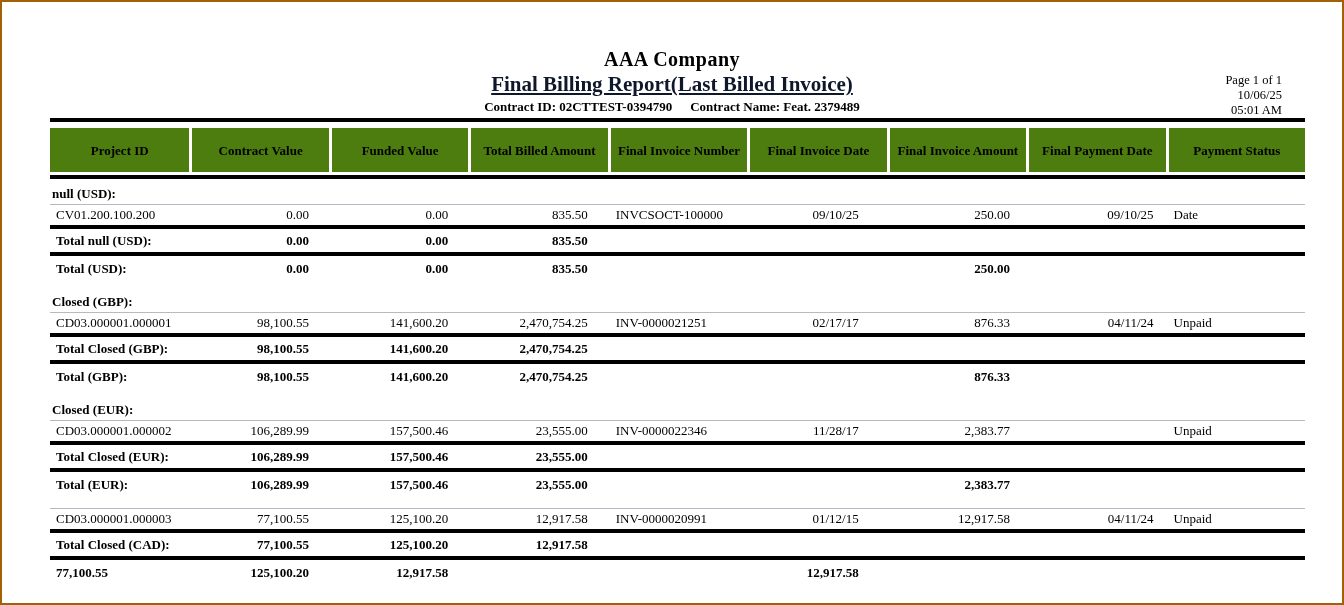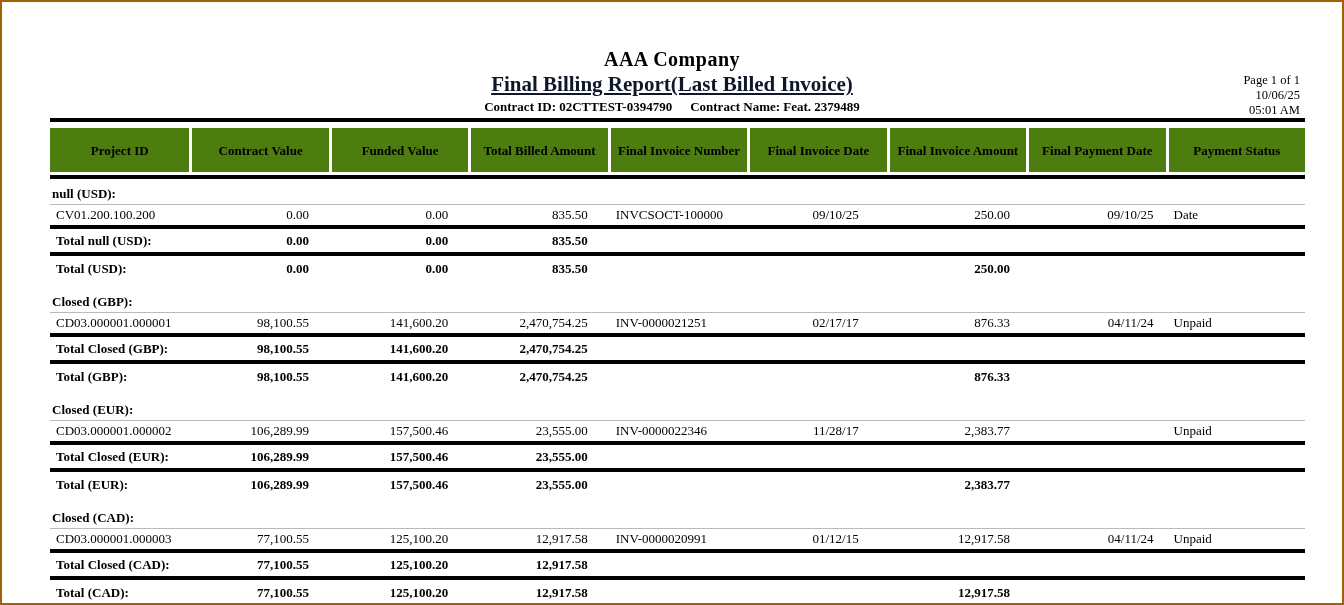--- a/index.html
+++ b/index.html
@@ -18,21 +18,21 @@
   .centerhead { text-align:center; padding-top:46px; }
   .company { font-size:20px; font-weight:bold; letter-spacing:.5px; }
   .report-title {
     font-size:21px; font-weight:bold;
     color:#0f172a; text-decoration:underline;
     margin-top:1px;
   }
   .contract-line { font-size:13px; font-weight:bold; margin-top:2px; }
   .contract-line span + span { margin-left:18px; }
   .page-info {
-    position:absolute; top:71px; right:42px;
+    position:absolute; top:71px; right:60px;
     text-align:right; font-size:12.5px; line-height:15px;
   }
   .report-table { margin-left:48px; width:1255px; }
   .top-rule { height:4px; background:#000; margin-top:3px; }
   .rule-thick { height:4px; background:#000; }
   .rule-thin  { height:1px; background:#b9b9c4; }
   .row { display:grid; grid-template-columns:repeat(9, 1fr); }
   .thead { margin-top:6px; }
   .thead .cell {
     background:#4d7c0f;
@@ -218,21 +218,20 @@
         <div class="cell">23,555.00</div>
         <div class="cell"></div>
         <div class="cell"></div>
         <div class="cell">2,383.77</div>
         <div class="cell"></div>
         <div class="cell"></div>
       </div>
     </div>
 
     <div class="section">
-      <div class="group-label">Closed (CAD):</div>
       <div class="rule-thin"></div>
       <div class="row data-row">
         <div class="cell">CD03.000001.000003</div>
         <div class="cell">77,100.55</div>
         <div class="cell">125,100.20</div>
         <div class="cell">12,917.58</div>
         <div class="cell">INV-0000020991</div>
         <div class="cell">01/12/15</div>
         <div class="cell">12,917.58</div>
         <div class="cell">04/11/24</div>
@@ -245,21 +244,20 @@
         <div class="cell">125,100.20</div>
         <div class="cell">12,917.58</div>
         <div class="cell"></div>
         <div class="cell"></div>
         <div class="cell"></div>
         <div class="cell"></div>
         <div class="cell"></div>
       </div>
       <div class="rule-thick"></div>
       <div class="row grand-row">
-        <div class="cell">Total (CAD):</div>
         <div class="cell">77,100.55</div>
         <div class="cell">125,100.20</div>
         <div class="cell">12,917.58</div>
         <div class="cell"></div>
         <div class="cell"></div>
         <div class="cell">12,917.58</div>
         <div class="cell"></div>
         <div class="cell"></div>
       </div>
     </div>

